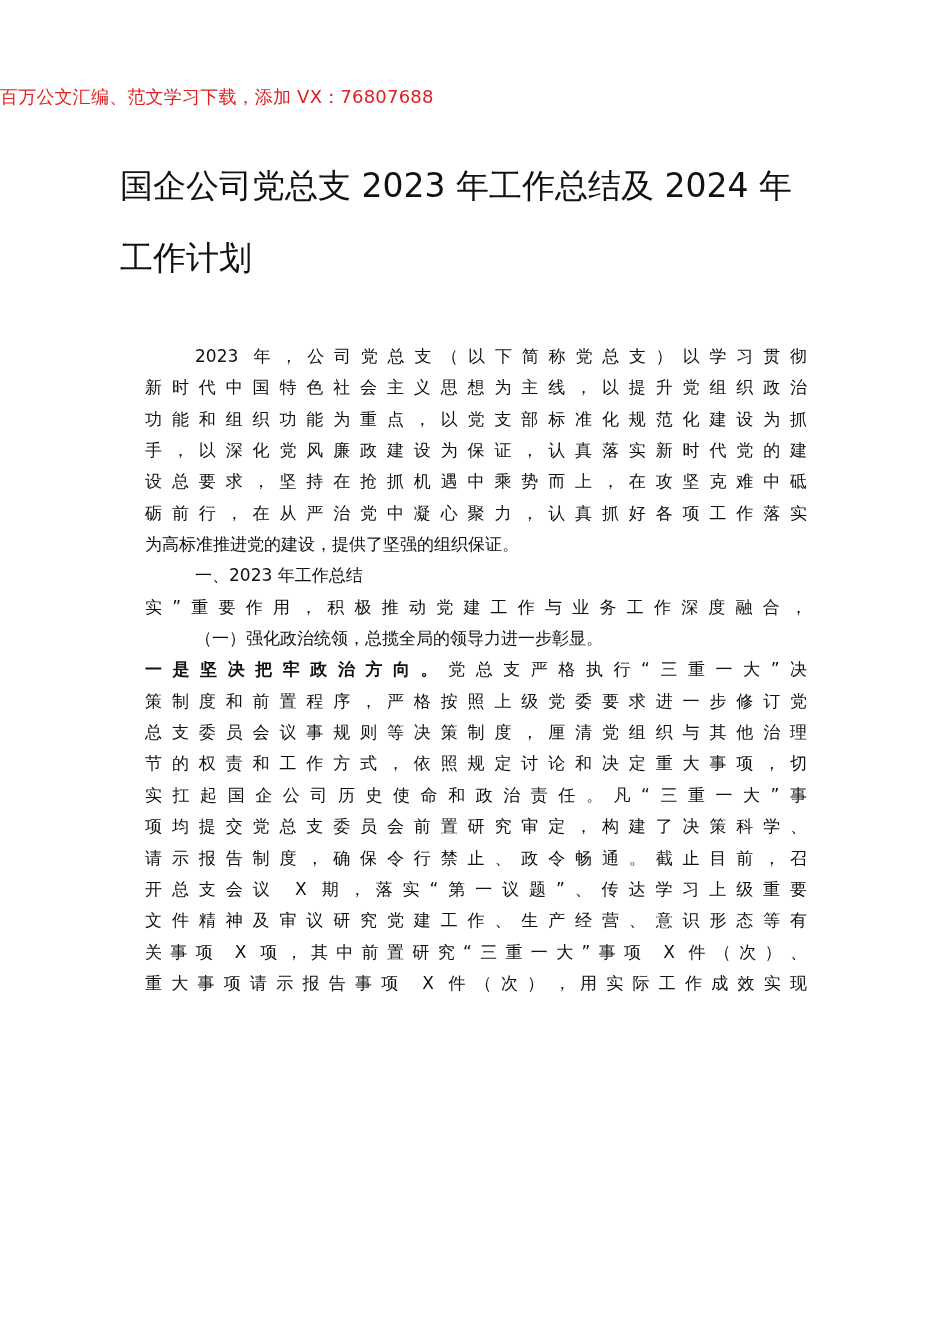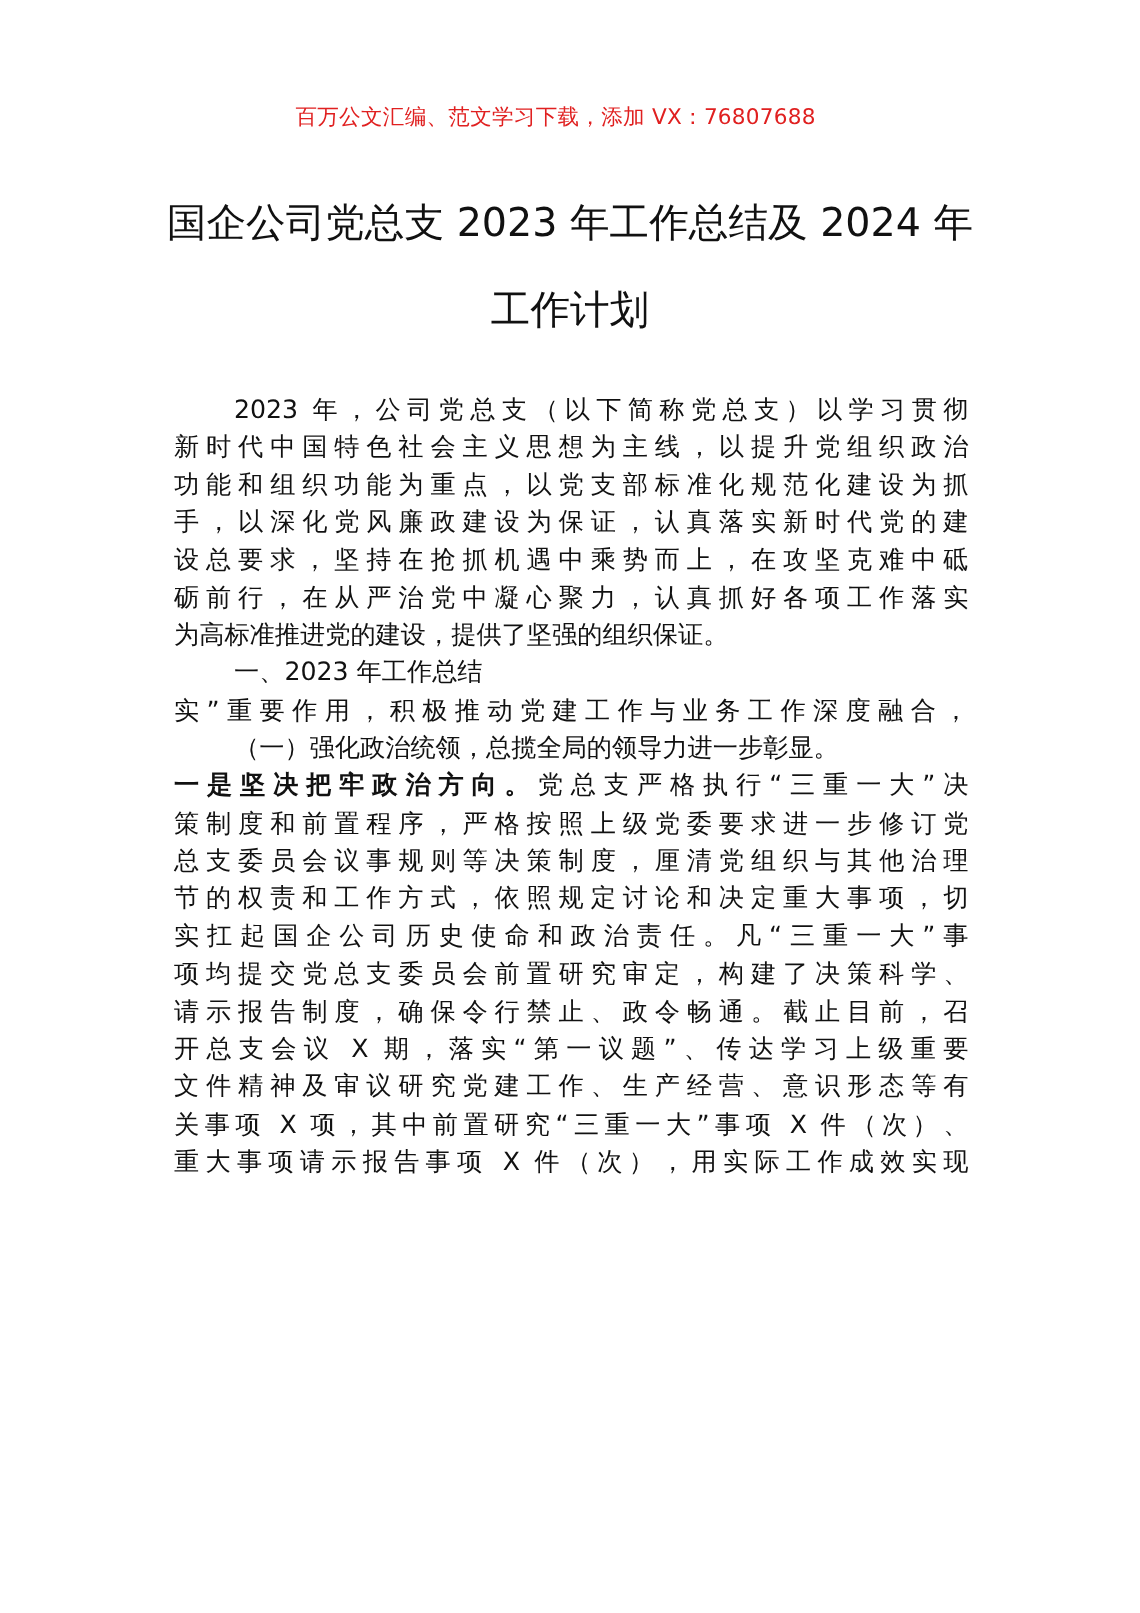--- a/index.html
+++ b/index.html
@@ -1,23 +1,23 @@
 <!DOCTYPE html>
 <html><head>
 <meta charset="utf-8">
 <style>
   html, body { margin: 0; padding: 0; background: #ffffff; }
   body { width: 950px; height: 1344px; position: relative; overflow: hidden;
          font-family: "DejaVu Sans", "Liberation Sans", sans-serif; color: #111; }
-  .watermark { position: absolute; top: 85px; left: 0; width: 870px; text-align: center;
-               font-size: 18px; color: #e02020; letter-spacing: 0.2px; margin-left: 28px; }
-  .title { position: absolute; top: 150px; left: 120px; width: 710px; text-align: center;
+  .watermark { position: absolute; top: 85px; left: 0; width: 870px; 
+               font-size: 18px; color: #e02020; letter-spacing: 0.2px; }
+  .title { position: absolute; top: 150px; left: 120px; width: 710px; 
            font-size: 33px; line-height: 72px; color: #111; font-weight: normal; }
-  .body { position: absolute; top: 326px; left: 145px; width: 662px;
-          font-size: 21px; line-height: 31.35px; text-align: justify; }
+  .body { position: absolute; top: 341px; left: 145px; width: 662px;
+          font-size: 17px; line-height: 31.35px; text-align: justify; }
   .line { display: block; white-space: nowrap; text-align-last: justify; text-align: justify; }
   .line.last { text-align-last: left; }
   .line.ind { padding-left: 50px; }
   b { font-weight: bold; }
 </style>
 </head>
 <body>
 
 <div class="watermark">百万公文汇编、范文学习下载，添加 VX：76807688</div>
 

